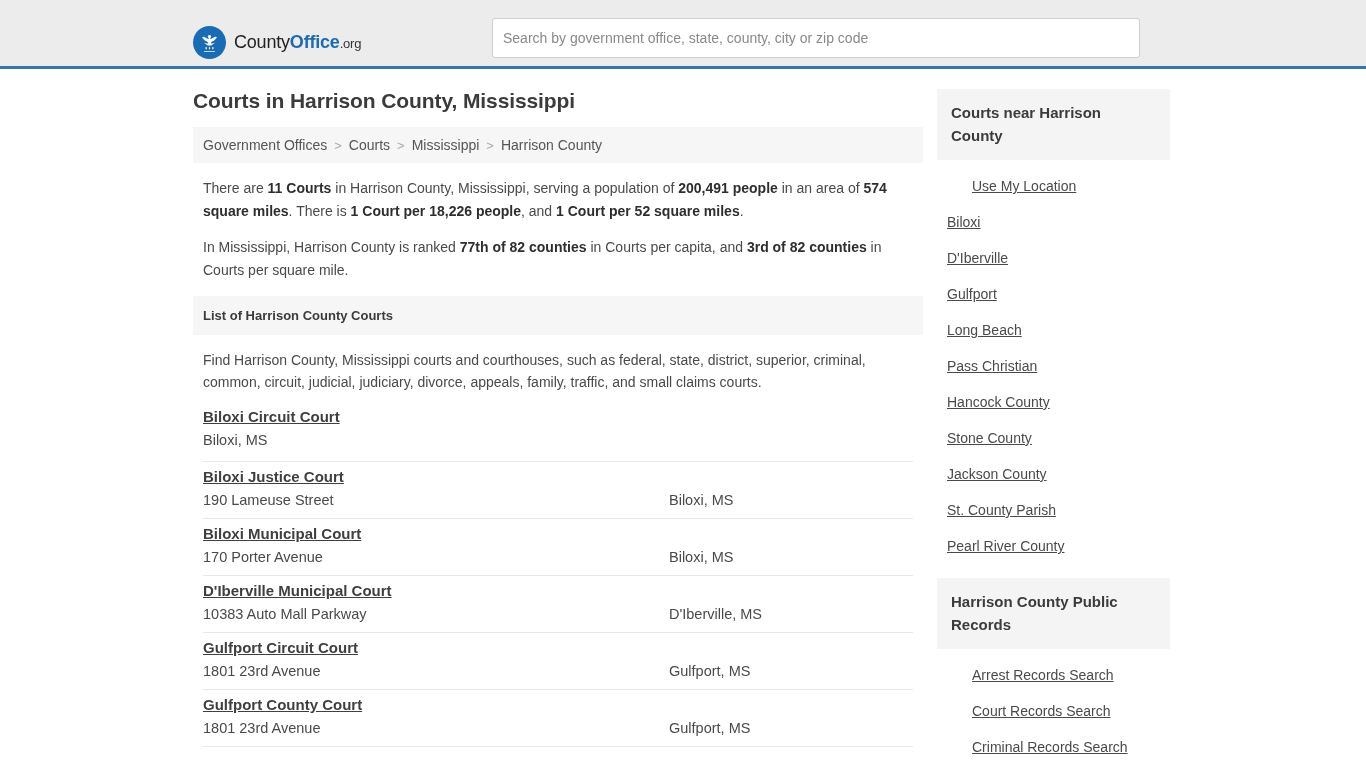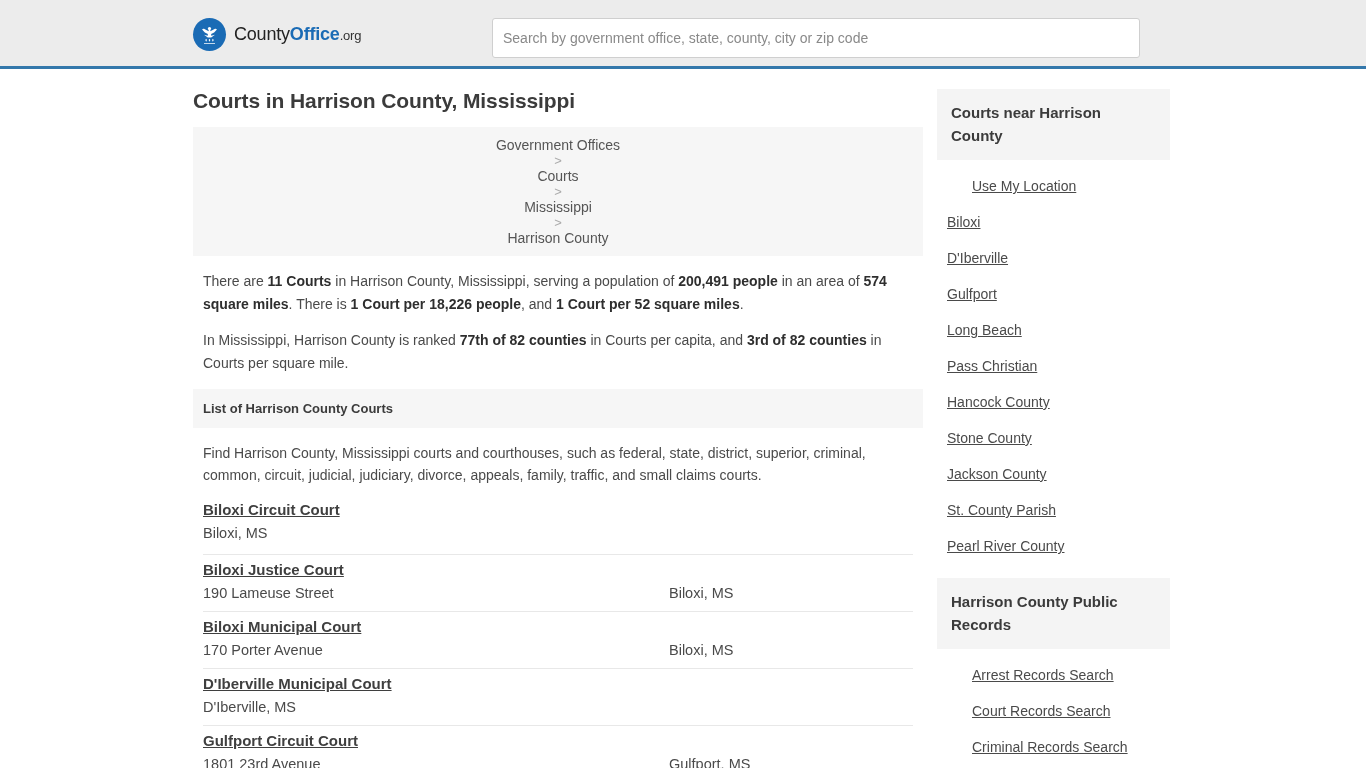--- a/index.html
+++ b/index.html
@@ -16,21 +16,21 @@
     height: 69px;
     background: #ececec;
     border-bottom: 3px solid #3478ab;
     display: flex;
     align-items: center;
     position: relative;
   }
   .logo-wrap {
     position: absolute;
     left: 193px;
-    top: 18px;
+    top: 26px;
     display: flex;
     align-items: center;
     gap: 8px;
   }
   .logo-mark {
     width: 33px; height: 33px;
     border-radius: 50%;
     background: #1a6bb5;
     display: flex;
     flex-direction: column;
@@ -96,21 +96,20 @@
   
   .breadcrumb {
     background: #f6f6f6;
     padding: 10px 10px;
     font-size: 14px;
     color: #555;
     display: flex;
     align-items: center;
     flex-wrap: wrap;
     gap: 0;
-    flex-direction: column;
   }
   .breadcrumb a {
     color: #555;
     text-decoration: none;
   }
   .breadcrumb .sep {
     color: #aaa;
     margin: 0 7px;
     font-size: 13px;
   }
@@ -277,20 +276,21 @@
           <span class="court-name">Biloxi Municipal Court</span>
           <div class="court-detail">
             <span class="court-addr">170 Porter Avenue</span>
             <span class="court-city">Biloxi, MS</span>
           </div>
         </div>
 
         <div class="court-row">
           <span class="court-name">D'Iberville Municipal Court</span>
           <div class="court-detail">
+            <span class="court-addr">10383 Auto Mall Parkway</span>
             <span class="court-city">D'Iberville, MS</span>
           </div>
         </div>
 
         <div class="court-row">
           <span class="court-name">Gulfport Circuit Court</span>
           <div class="court-detail">
             <span class="court-addr">1801 23rd Avenue</span>
             <span class="court-city">Gulfport, MS</span>
           </div>

